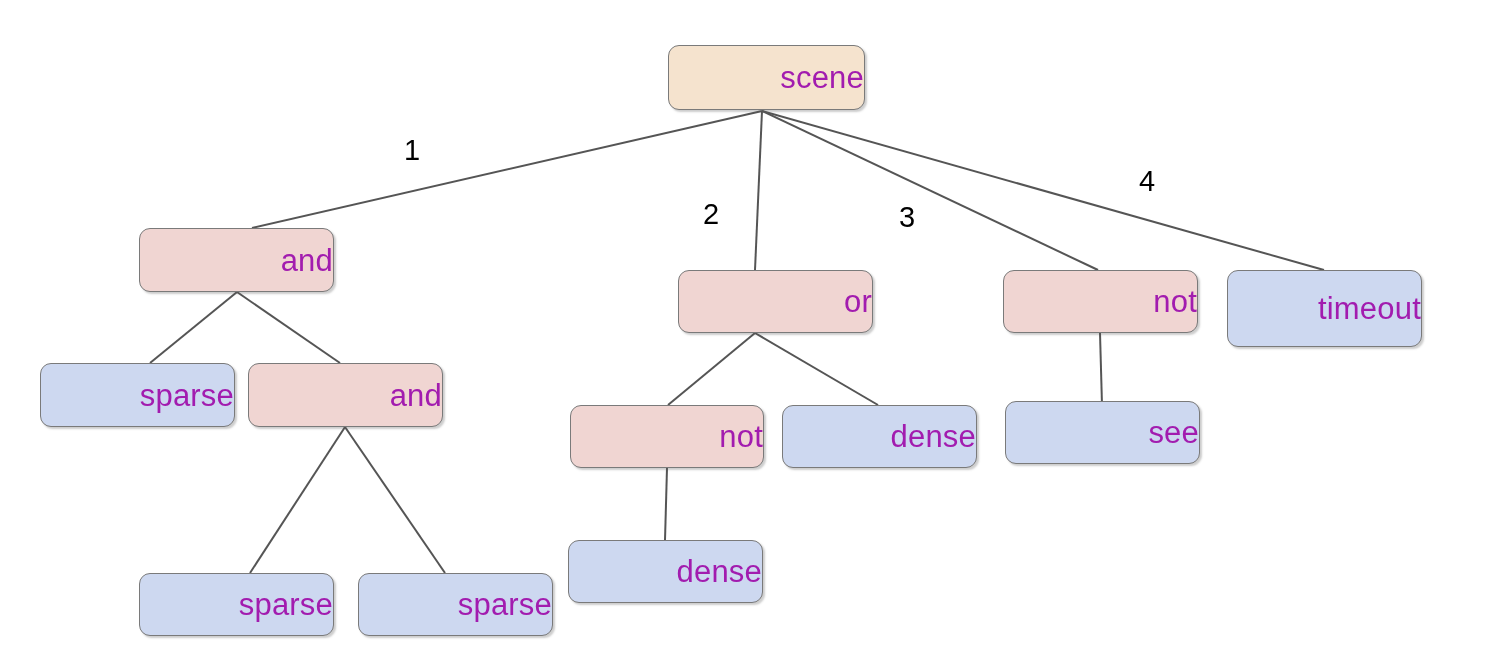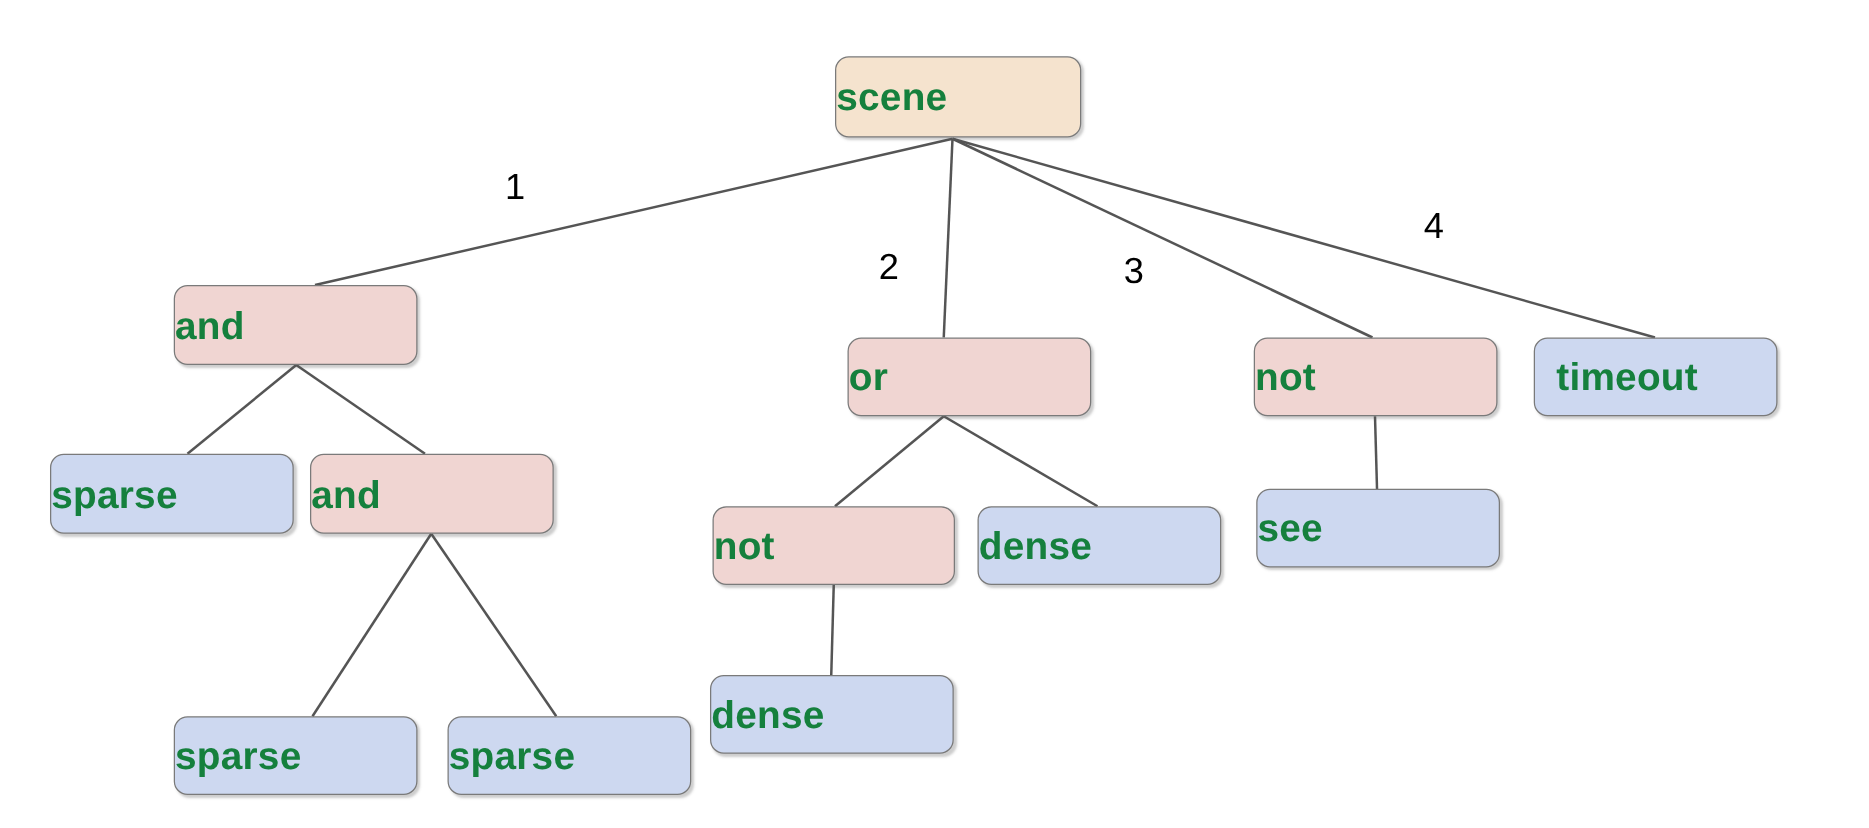--- a/index.html
+++ b/index.html
@@ -23,28 +23,27 @@
     height: 662px;
     pointer-events: none;
   }
   .node {
     position: absolute;
     box-sizing: border-box;
     border: 1.6px solid #7a7a7a;
     border-radius: 11px;
     display: flex;
     align-items: center;
-    justify-content: flex-start;
+    justify-content: flex-end;
     font-size: 31px;
     line-height: 1;
-    color: #15803d;
+    color: #a21caf;
     letter-spacing: 0.2px;
     box-shadow: 2px 2px 2px rgba(90,90,90,0.30);
     white-space: nowrap;
-    font-weight: bold;
   }
   .fill-root  { background: #f5e3ce; }
   .fill-op    { background: #f0d5d2; }
   .fill-leaf  { background: #cdd8f0; }
   .edge-label {
     position: absolute;
     font-size: 29px;
     color: #000000;
     line-height: 1;
     white-space: nowrap;
@@ -74,36 +73,36 @@
       </div>
       <div class="node fill-op" style="left: 139px; top: 228px; width: 195px; height: 64px;">
         <span>and</span>
       </div>
       <div class="node fill-op" style="left: 658px; top: 270px; width: 195px; height: 63px; margin-left: 20px;">
         <span>or</span>
       </div>
       <div class="node fill-op" style="left: 1003px; top: 270px; width: 195px; height: 63px;">
         <span>not</span>
       </div>
-      <div class="node fill-leaf" style="left: 1227px; top: 270px; width: 195px; height: 63px; padding-left: 17px;">
+      <div class="node fill-leaf" style="left: 1227px; top: 270px; width: 195px; height: 77px; padding-left: 17px;">
         <span>timeout</span>
       </div>
       <div class="node fill-leaf" style="left: 40px; top: 363px; width: 195px; height: 64px;">
         <span>sparse</span>
       </div>
       <div class="node fill-op" style="left: 248px; top: 363px; width: 195px; height: 64px;">
         <span>and</span>
       </div>
       <div class="node fill-op" style="left: 570px; top: 405px; width: 194px; height: 63px;">
         <span>not</span>
       </div>
       <div class="node fill-leaf" style="left: 782px; top: 405px; width: 195px; height: 63px;">
         <span>dense</span>
       </div>
-      <div class="node fill-leaf" style="left: 1005px; top: 391px; width: 195px; height: 63px;">
+      <div class="node fill-leaf" style="left: 1005px; top: 401px; width: 195px; height: 63px;">
         <span>see</span>
       </div>
       <div class="node fill-leaf" style="left: 568px; top: 540px; width: 195px; height: 63px;">
         <span>dense</span>
       </div>
       <div class="node fill-leaf" style="left: 139px; top: 573px; width: 195px; height: 63px;">
         <span>sparse</span>
       </div>
       <div class="node fill-leaf" style="left: 358px; top: 573px; width: 195px; height: 63px;">
         <span>sparse</span>

